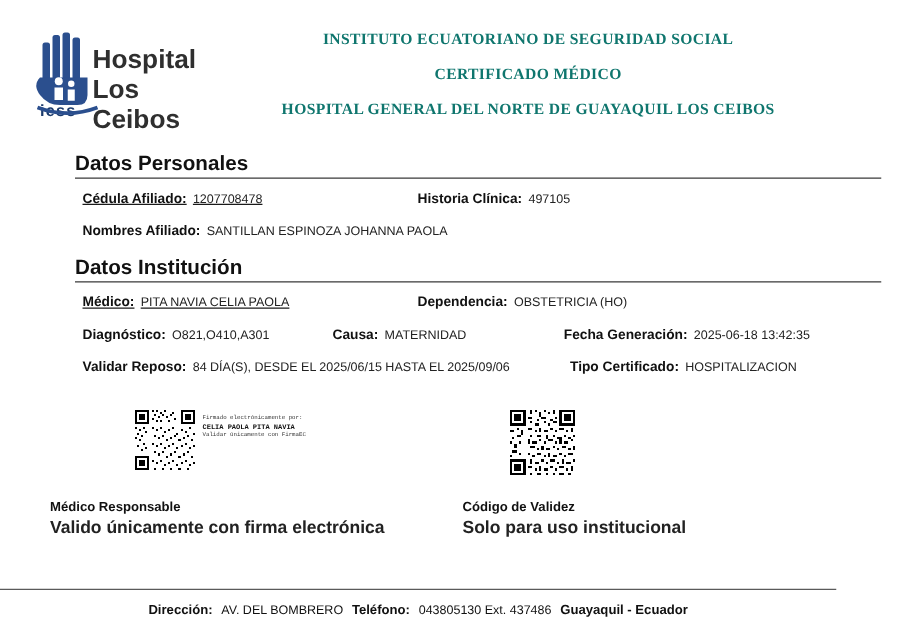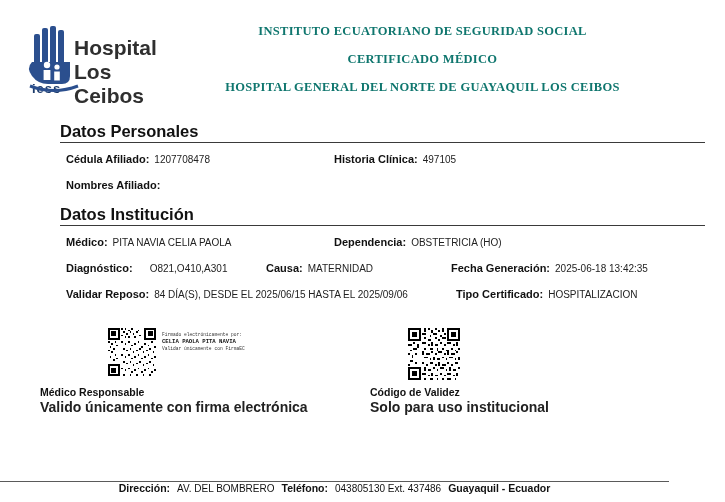--- a/index.html
+++ b/index.html
@@ -81,23 +81,23 @@
     color: #222;
     white-space: nowrap;
   }
   .field {
     display: flex;
     align-items: baseline;
   }
   .pad-left-6 { padding-left: 6px; }
 
   
-  .col-a { width: 268px; flex: 0 0 268px; }
+  .col-a { width: 268px; flex: 0 0 268px; text-decoration: underline; }
   .col-b { flex: 1 1 auto; }
-  .col-d1 { width: 200px; flex: 0 0 200px; gap: 12px; }
+  .col-d1 { width: 200px; flex: 0 0 200px; }
   .col-d2 { width: 185px; flex: 0 0 185px; }
   .col-d3 { flex: 1 1 auto; }
   .col-r1 { width: 390px; flex: 0 0 390px; }
   .col-r2 { flex: 1 1 auto; }
 
   
   .sign-area {
     display: flex;
     padding: 14px 40px 0 40px;
     align-items: flex-start;
@@ -133,21 +133,21 @@
     line-height: 1.35;
     color: #333;
     padding-top: 4px;
   }
   .firma-text .firma-name {
     font-weight: bold;
     font-size: 5.6px;
     color: #111;
   }
   .sign-caption {
-    margin-top: 6px;
+    margin-top: 20px;
     font-size: 10.5px;
     font-weight: bold;
     color: #111;
   }
   .sign-sub {
     font-size: 14px;
     font-weight: bold;
     color: #222;
     margin-top: 1px;
   }
@@ -156,21 +156,21 @@
   .cap-offset-1 { padding-left: 0px; }
   .cap-offset-2 { padding-left: 0px; }
 
   
   .footer {
     position: absolute;
     left: 0;
     bottom: 0;
     width: 669px;
     border-top: 1px solid #5a5a5a;
-    padding-top: 0;
+    padding-top: 10px;
     padding-bottom: 8px;
     text-align: center;
   }
   .footer-inner {
     font-size: 10.5px;
     color: #111;
   }
   .footer-inner .b { font-weight: bold; }
   .footer-inner .n { font-weight: normal; font-size: 10px; }
   .sp { display: inline-block; width: 7px; }
@@ -222,20 +222,21 @@
       </div>
       <div class="field col-b">
         <span class="fieldlabel">Historia Clínica:</span>
         <span class="fieldvalue">497105</span>
       </div>
     </div>
 
     <div class="row pad-left-6">
       <div class="field">
         <span class="fieldlabel">Nombres Afiliado:</span>
+        <span class="fieldvalue">SANTILLAN ESPINOZA JOHANNA PAOLA</span>
       </div>
     </div>
   </div>
 
   <div class="sec-wrap">
     <div class="section-title">Datos Institución</div>
 
     <div class="row pad-left-6">
       <div class="field col-a">
         <span class="fieldlabel">Médico:</span>

